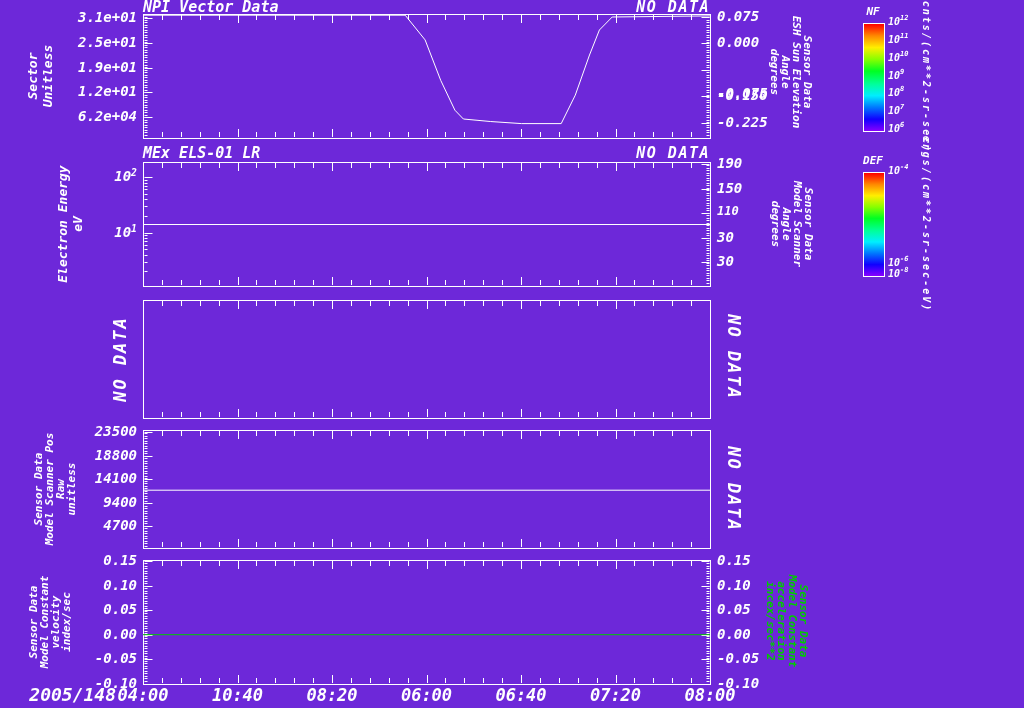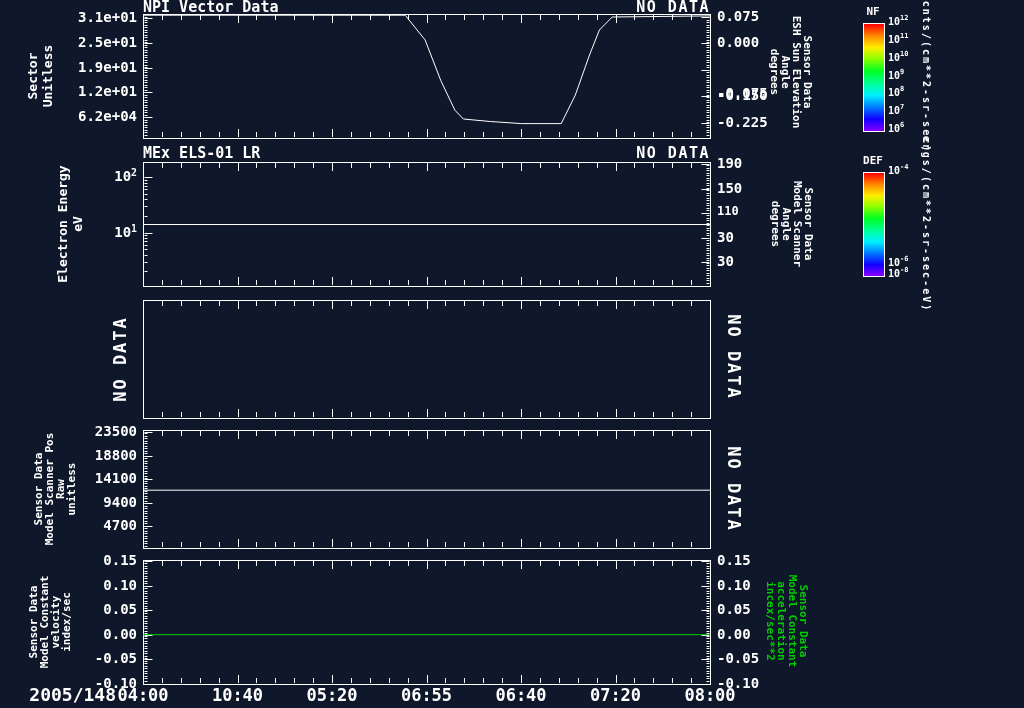--- a/index.html
+++ b/index.html
@@ -1,17 +1,17 @@
 <!DOCTYPE html>
 <html><head>
 <meta charset="utf-8">
 <style>
   html,body{margin:0;padding:0;background:#000;}
-  #screen{position:relative;width:1024px;height:708px;background:#0f172a;overflow:hidden;
-          font-family:"DejaVu Sans Mono","Liberation Mono",monospace;font-weight:bold;color:#fff;}
+  #screen{position:relative;width:1024px;height:708px;background:#6d28d9;overflow:hidden;
+          font-family:"DejaVu Sans Mono","Liberation Mono",monospace;font-weight:bold;color:#fff;font-style:italic;}
   #plot-svg{position:absolute;left:0;top:0;}
   .lbl{position:absolute;line-height:1.05;white-space:pre;}
   .rot{position:absolute;text-align:center;white-space:nowrap;}
   .sup{font-size:70%;position:relative;top:-5px;}
   #date-label{position:absolute;left:8px;top:686px;width:108px;text-align:right;font-size:18px;}
 </style>
 </head>
 <body>
 
 <div id="screen">
@@ -134,20 +134,20 @@
       <div class="lbl" style="left: 863px; top: 172px; width: 20px; height: 103px; background: linear-gradient(rgb(255, 0, 0) 0%, rgb(255, 136, 0) 11%, rgb(255, 238, 0) 22%, rgb(136, 255, 0) 33%, rgb(0, 255, 34) 44%, rgb(0, 255, 153) 56%, rgb(0, 238, 255) 67%, rgb(0, 119, 255) 78%, rgb(17, 0, 255) 89%, rgb(136, 0, 255) 100%); border: 1px solid rgb(255, 255, 255);"></div>
       <div class="lbl" style="left: 859px; width: 28px; top: 155px; text-align: center; font-size: 11px;">DEF</div>
       <div class="lbl" style="left: 888px; top: 166px; font-size: 10px;"><span>10</span><span class="sup">-4</span></div>
       <div class="lbl" style="left: 888px; top: 217.5px; font-size: 10px; margin-top: 40px;"><span>10</span><span class="sup">-6</span></div>
       <div class="lbl" style="left: 888px; top: 269px; font-size: 10px;"><span>10</span><span class="sup">-8</span></div>
       <div class="rot" style="left: 926px; top: 223.5px; font-size: 10px; line-height: 11px; color: rgb(255, 255, 255); letter-spacing: 2px; transform: translate(-50%, -50%) rotate(90deg);">
         <div>ergs/(cm**2-sr-sec-eV)</div>
       </div>
       <div class="lbl" style="left: 103px; width: 80px; text-align: center; top: 687px; font-size: 17px;">04:00</div>
       <div class="lbl" style="left: 197.5px; width: 80px; text-align: center; top: 687px; font-size: 17px;">10:40</div>
-      <div class="lbl" style="left: 292px; width: 80px; text-align: center; top: 687px; font-size: 17px;">05:20</div>
-      <div class="lbl" style="left: 386.5px; width: 80px; text-align: center; top: 687px; font-size: 17px;">06:55</div>
+      <div class="lbl" style="left: 292px; width: 80px; text-align: center; top: 687px; font-size: 17px;">08:20</div>
+      <div class="lbl" style="left: 386.5px; width: 80px; text-align: center; top: 687px; font-size: 17px;">06:00</div>
       <div class="lbl" style="left: 481px; width: 80px; text-align: center; top: 687px; font-size: 17px;">06:40</div>
       <div class="lbl" style="left: 575.5px; width: 80px; text-align: center; top: 687px; font-size: 17px;">07:20</div>
       <div class="lbl" style="left: 670px; width: 80px; text-align: center; top: 687px; font-size: 17px;">08:00</div>
     </div>
   <div id="date-label" class="lbl">2005/148</div>
 </div>
 
 </body></html>

